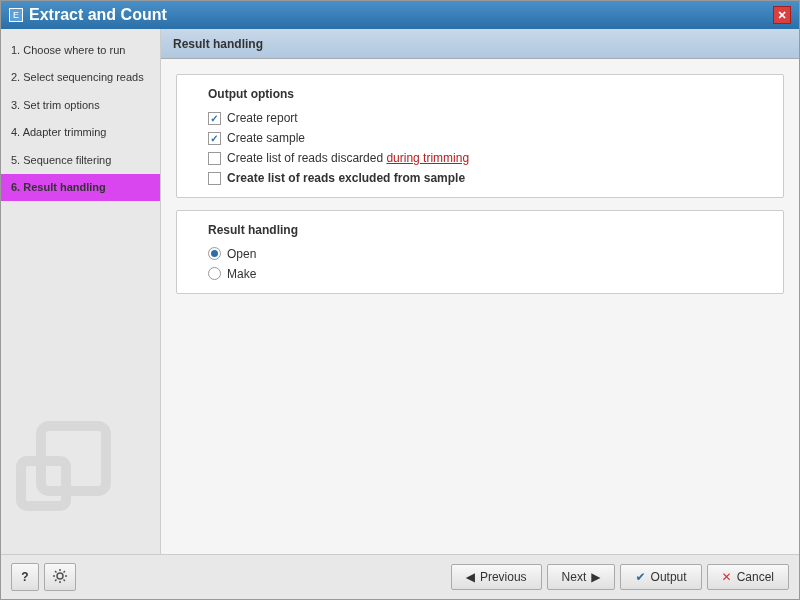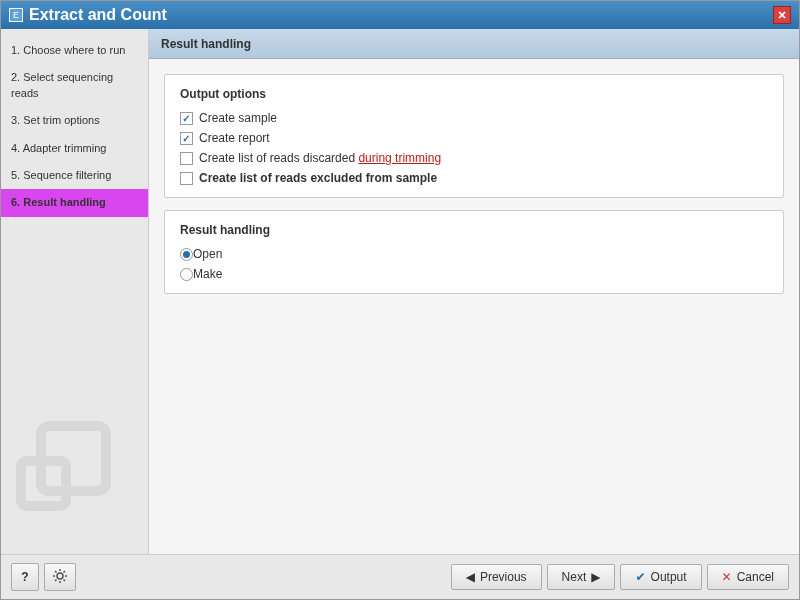--- a/index.html
+++ b/index.html
@@ -58,21 +58,21 @@
       cursor: pointer;
       font-size: 11px;
       font-weight: bold;
     }
     .content-area {
       display: flex;
       flex: 1;
       overflow: hidden;
     }
     .sidebar {
-      width: 148px;
+      width: 160px;
       background: #e8e8e8;
       border-right: 1px solid #ccc;
       padding: 8px 0;
       flex-shrink: 0;
       position: relative;
     }
     .sidebar-item {
       padding: 6px 10px;
       cursor: pointer;
       font-size: 11px;
@@ -101,21 +101,21 @@
       align-items: center;
     }
     .panel-body {
       flex: 1;
       padding: 15px;
       overflow-y: auto;
     }
     .section-box {
       border: 1px solid #ccc;
       background: white;
-      padding: 12px 15px;
+      padding: 12px 31px;
       margin-bottom: 12px;
       border-radius: 2px;
     }
     .section-title {
       font-weight: bold;
       font-size: 12px;
       margin-bottom: 10px;
       color: #333;
     }
     .checkbox-row {
@@ -142,21 +142,22 @@
       background: white;
     }
     .cb.checked::after {
       content: '✓';
       font-size: 10px;
       color: #2a6fa8;
       font-weight: bold;
     }
     .radio-row {
       display: flex;
-      align-items: center;
+      align-items: flex-start;
+      gap: 6px;
       margin-bottom: 6px;
       font-size: 12px;
       color: #333;
       cursor: pointer;
     }
     .radio-row:last-child { margin-bottom: 0; }
     .radio {
       width: 13px;
       height: 13px;
       border: 1px solid #999;
@@ -278,25 +279,25 @@
     <div class="main-panel">
       <div class="panel-header">
         <span>Result handling</span>
       </div>
       <div class="panel-body">
 
         <div class="section-box">
           <div class="section-title">Output options</div>
           <div class="checkbox-row">
             <div class="cb checked"></div>
-            <span>Create sample</span>
+            <span>Create report</span>
           </div>
           <div class="checkbox-row">
             <div class="cb checked"></div>
-            <span>Create report</span>
+            <span>Create sample</span>
           </div>
           <div class="checkbox-row">
             <div class="cb"></div>
             <span>Create list of reads discarded <span class="link-text">during trimming</span></span>
           </div>
           <div class="checkbox-row">
             <div class="cb"></div>
             <span>Create list of reads excluded from sample</span>
           </div>
         </div>

